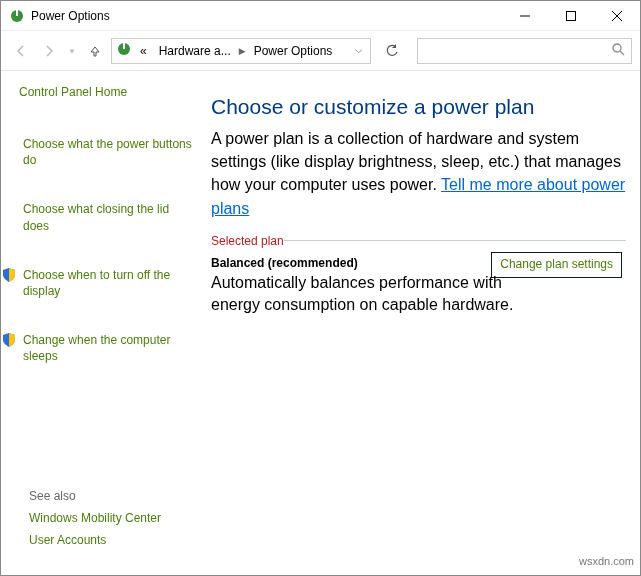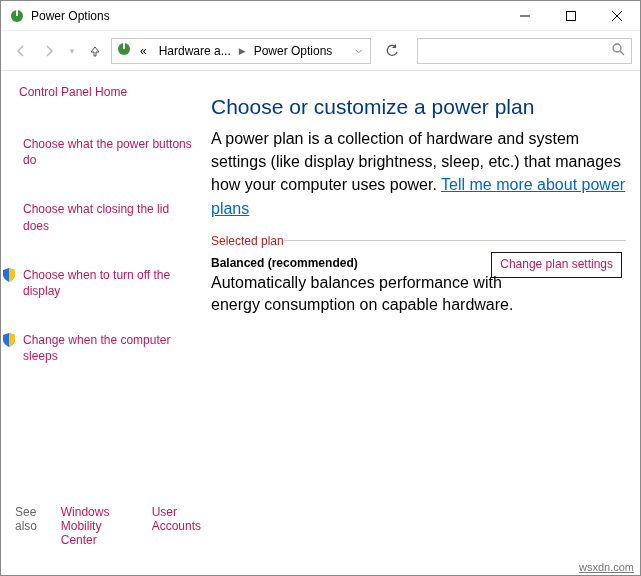--- a/index.html
+++ b/index.html
@@ -8,21 +8,21 @@
     font-family: "Segoe UI", Tahoma, sans-serif;
     font-size: 12px;
     background: #fff;
     color: #000;
     width: 641px;
     height: 576px;
     overflow: hidden;
     border: 1px solid #888;
     position: relative;
   }
-  a.link { color: #be185d; text-decoration: none; cursor: pointer; }
+  a.link { color: #4d7c0f; text-decoration: none; cursor: pointer; }
 
   
   .titlebar {
     height: 30px;
     display: flex;
     align-items: center;
     padding: 0 0 0 8px;
     border-bottom: 1px solid #eee;
   }
   .titlebar .app-icon {
@@ -108,24 +108,24 @@
     display: flex;
     gap: 6px;
     align-items: flex-start;
     line-height: 1.35;
     margin-top: 21px;
   }
   .sidebar .task .ticon { width: 16px; flex: 0 0 16px; margin-left: -18px; }
   .sidebar .sa-block {
     position: absolute;
     bottom: 10px;
-    left: 14px;
-    display: flex;
-    flex-direction: row;
-    gap: 21px;
+    left: 28px;
+    display: flex;
+    flex-direction: column;
+    gap: 8px;
   }
   .sidebar .sa-title { color: #666; font-size: 12px; }
 
   .main {
     flex: 1;
     padding: 16px 14px 10px 10px;
   }
   .main h1 {
     color: #003a80;
     font-weight: 400;
@@ -159,24 +159,23 @@
     right: 4px;
     top: -4px;
     border: 1px solid #0f172a;
     padding: 4px 8px 6px 8px;
   }
 
   
   .watermark {
     position: absolute;
     right: 6px;
-    bottom: 2px;
+    bottom: 8px;
     font-size: 11px;
     color: #777;
-    text-decoration: underline;
   }
 
   
   .battery-icon { display:inline-block; }
 </style>
 </head>
 <body>
 
 <div class="titlebar">
   <span class="app-icon">

